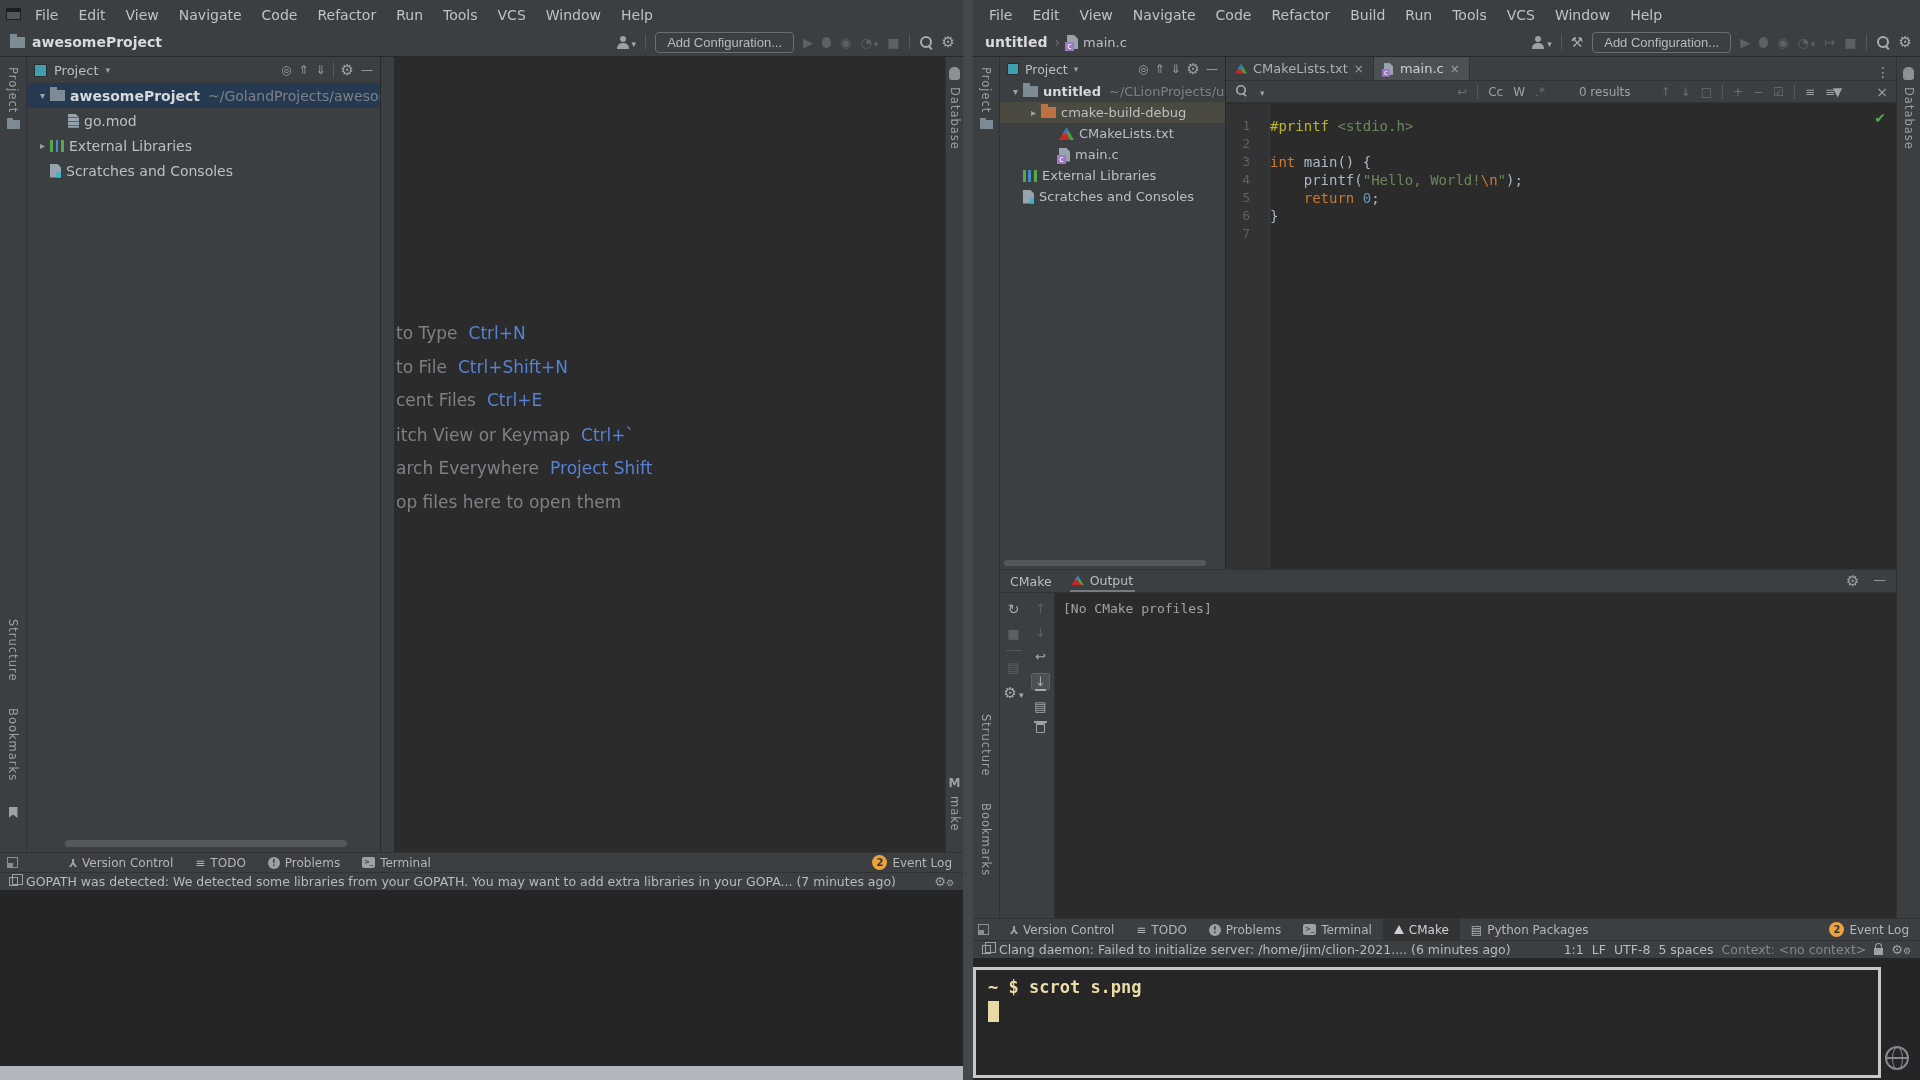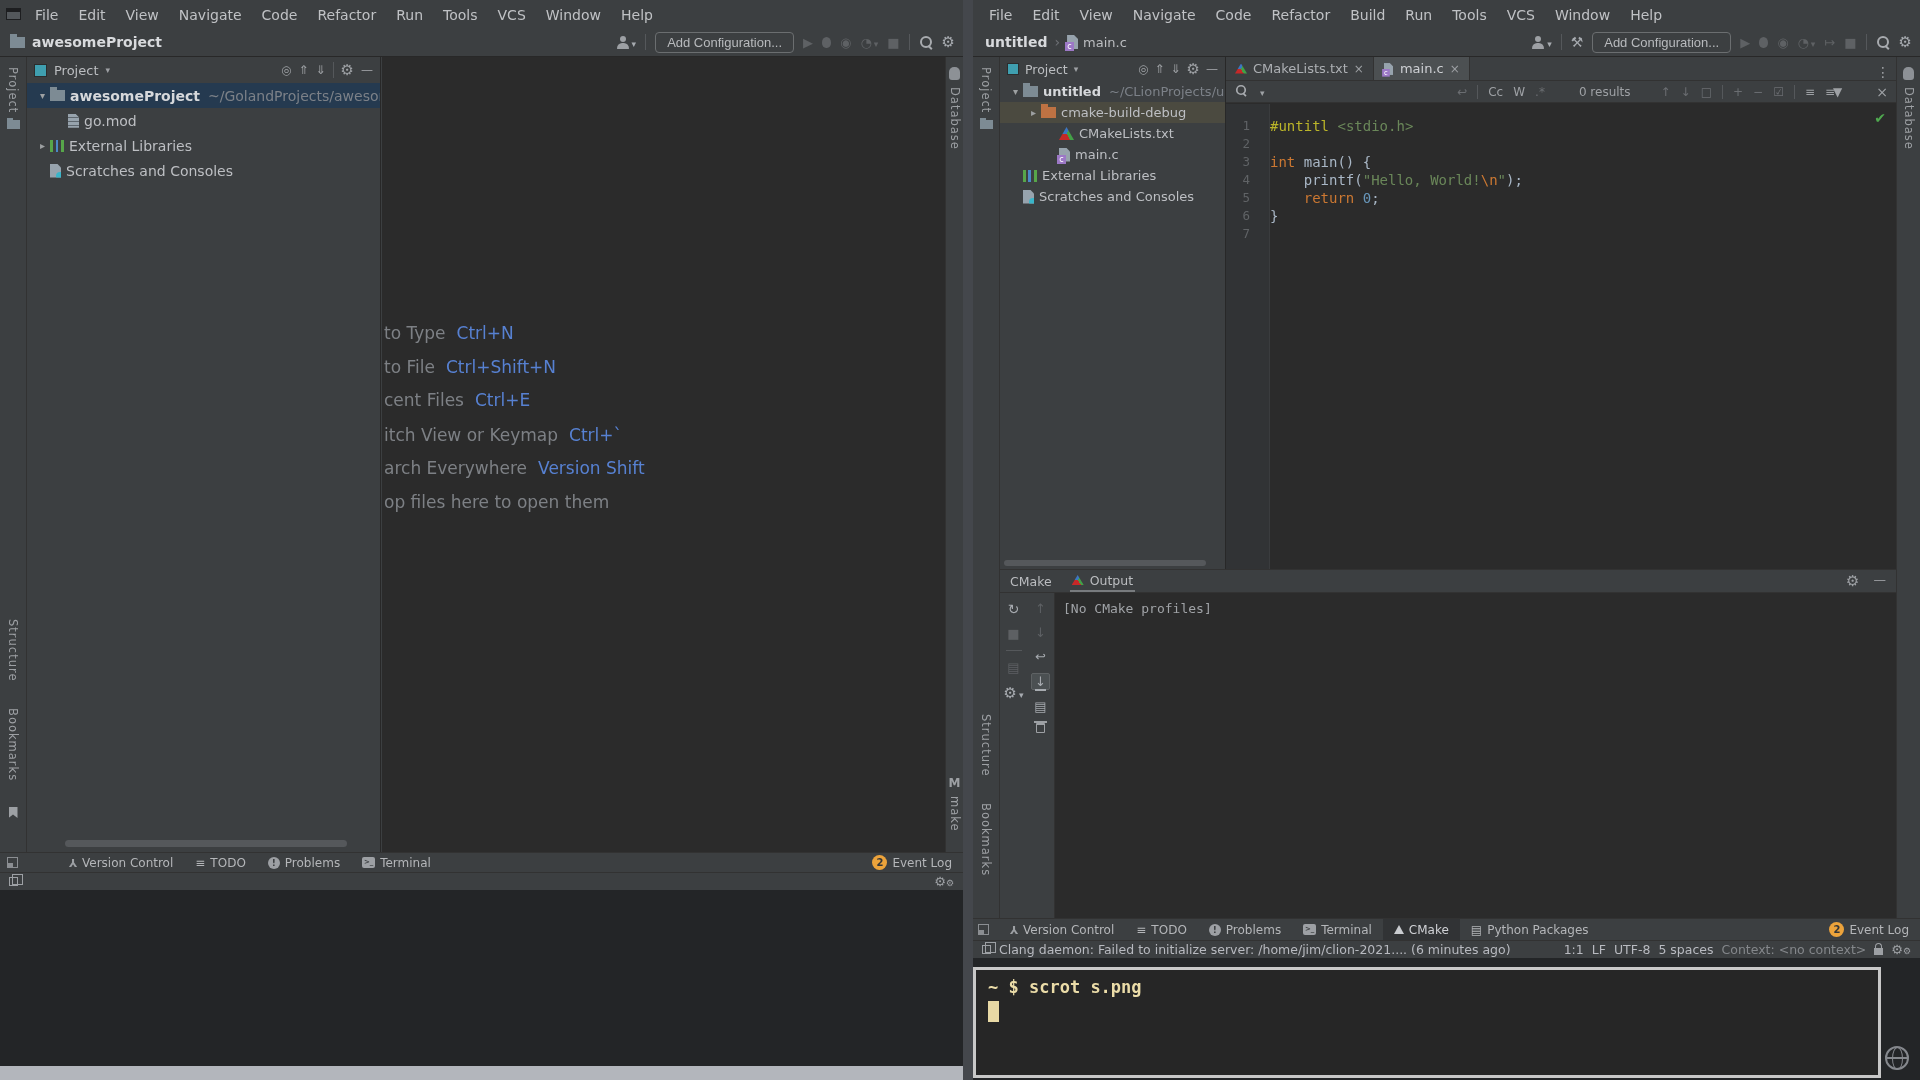--- a/index.html
+++ b/index.html
@@ -109,21 +109,21 @@
   .ic-extlib { width:14px; height:12px; background:
       linear-gradient(90deg,#57a64a 0 3px,transparent 3px 5.5px,#4a88c7 5.5px 8.5px,transparent 8.5px 11px,#57a64a 11px 14px); }
   .ic-scratch { width:11px; height:14px; background:#97a3ad; clip-path:polygon(0 0,64% 0,100% 28%,100% 100%,0 100%); }
   .ic-scratch::after { content:""; position:absolute; right:-3px; bottom:-2px; width:8px; height:8px; border-radius:50%;
       background:#3ab5c9; clip-path:none; }
   .hscroll { position:absolute; height:7px; border-radius:4px; background:#55585b; }
   #win-left  .hscroll { left:38px; bottom:5px; width:282px; }
   #win-right .hscroll { left:4px; bottom:3px; width:202px; height:6px; }
 
   
-  .editor-area { position:absolute; top:0; bottom:0; background:#2b2b2b; overflow:hidden; }
+  .editor-area { position:absolute; top:0; bottom:0; background:#2b2b2b; overflow:hidden;margin-left:12px; }
   #win-left .editor-area { left:382px; right:18px; }
   .hint { position:absolute; left:2px; font-size:17px; white-space:nowrap; }
   .hint .hlabel { color:#7d8085; }
   .hint .hkey { color:#5781d2; margin-left:11px; }
 
   
   #win-right .editor-col { position:absolute; left:253px; width:670px; top:0; height:512px; background:#2b2b2b; }
   .tabbar { height:24px; background:#3c3f41; border-bottom:1px solid #323232; display:flex; align-items:stretch; position:relative; }
   .tab { display:flex; align-items:center; gap:6px; padding:0 9px; font-size:13px; color:#adb0b4; border-right:1px solid #323232; }
   .tab.active { background:#4c5052; color:#ced0d4; }
@@ -302,21 +302,21 @@
           </div>
         <div class="hscroll"></div>
       </div>
 
       <div class="editor-area">
         <div>
             <div class="hint" style="top: 266px;"><span class="hlabel">to Type</span><span class="hkey">Ctrl+N</span></div>
             <div class="hint" style="top: 300px;"><span class="hlabel">to File</span><span class="hkey">Ctrl+Shift+N</span></div>
             <div class="hint" style="top: 333px;"><span class="hlabel">cent Files</span><span class="hkey">Ctrl+E</span></div>
             <div class="hint" style="top: 368px;"><span class="hlabel">itch View or Keymap</span><span class="hkey">Ctrl+`</span></div>
-            <div class="hint" style="top: 401px;"><span class="hlabel">arch Everywhere</span><span class="hkey">Version Shift</span></div>
+            <div class="hint" style="top: 401px;"><span class="hlabel">arch Everywhere</span><span class="hkey">Project Shift</span></div>
             <div class="hint" style="top: 435px;"><span class="hlabel">op files here to open them</span></div>
           </div>
       </div>
 
       <div class="stripe-r">
         <span class="ic-db"></span>
         <span class="vtext">Database</span>
         <div class="stripe-bottom" style="bottom:20px;">
           <span style="display:flex;flex-direction:column;align-items:center;">
             <span class="mletter">M</span>
@@ -346,20 +346,21 @@
           <span>Terminal</span>
         </span>
       <span style="flex:1;"></span>
       <span class="bbi">
         <span class="badge">2</span>
         <span>Event Log</span>
       </span>
     </div>
     <div class="statusbar">
       <span class="ic-squares"></span>
+      <span>GOPATH was detected: We detected some libraries from your GOPATH. You may want to add extra libraries in your GOPA... (7 minutes ago)</span>
       <span class="sb-right">
           <span class="ic-cloudgear"></span>
         </span>
     </div>
   </div>
 
   <div class="win" id="win-right">
     <div class="menubar">
       <span><span class="menu-item">File</span><span class="menu-item">Edit</span><span class="menu-item">View</span><span class="menu-item">Navigate</span><span class="menu-item">Code</span><span class="menu-item">Refactor</span><span class="menu-item">Build</span><span class="menu-item">Run</span><span class="menu-item">Tools</span><span class="menu-item">VCS</span><span class="menu-item">Window</span><span class="menu-item">Help</span></span>
     </div>
@@ -488,21 +489,21 @@
           <span class="dim g-cbx"></span>
           <span class="fsep"></span>
           <span class="g-lines"></span>
           <span class="g-lines" style="letter-spacing:-2px;">▼</span>
           <span style="width:16px;"></span>
           <span class="g-close"></span>
         </div>
         <div class="codearea">
           <div class="gutterbg"></div>
           <div class="codelines">
-              <div class="cline"><span class="ln">1</span><span class="ct"><span class="tk-dir">#untitl</span><span class="tk-pl"> </span><span class="tk-str">&lt;stdio.h&gt;</span></span></div>
+              <div class="cline"><span class="ln">1</span><span class="ct"><span class="tk-dir">#printf</span><span class="tk-pl"> </span><span class="tk-str">&lt;stdio.h&gt;</span></span></div>
               <div class="cline"><span class="ln">2</span><span class="ct"></span></div>
               <div class="cline"><span class="ln">3</span><span class="ct"><span class="tk-kw">int</span><span class="tk-pl"> main() {</span></span></div>
               <div class="cline"><span class="ln">4</span><span class="ct"><span class="tk-pl">    printf(</span><span class="tk-str">"Hello, World!</span><span class="tk-esc">\n</span><span class="tk-str">"</span><span class="tk-pl">);</span></span></div>
               <div class="cline"><span class="ln">5</span><span class="ct"><span class="tk-pl">    </span><span class="tk-kw">return</span><span class="tk-pl"> </span><span class="tk-num">0</span><span class="tk-pl">;</span></span></div>
               <div class="cline"><span class="ln">6</span><span class="ct"><span class="tk-pl">}</span></span></div>
               <div class="cline"><span class="ln">7</span><span class="ct"></span></div>
             </div>
           <span class="code-check g-check"></span>
         </div>
       </div>

